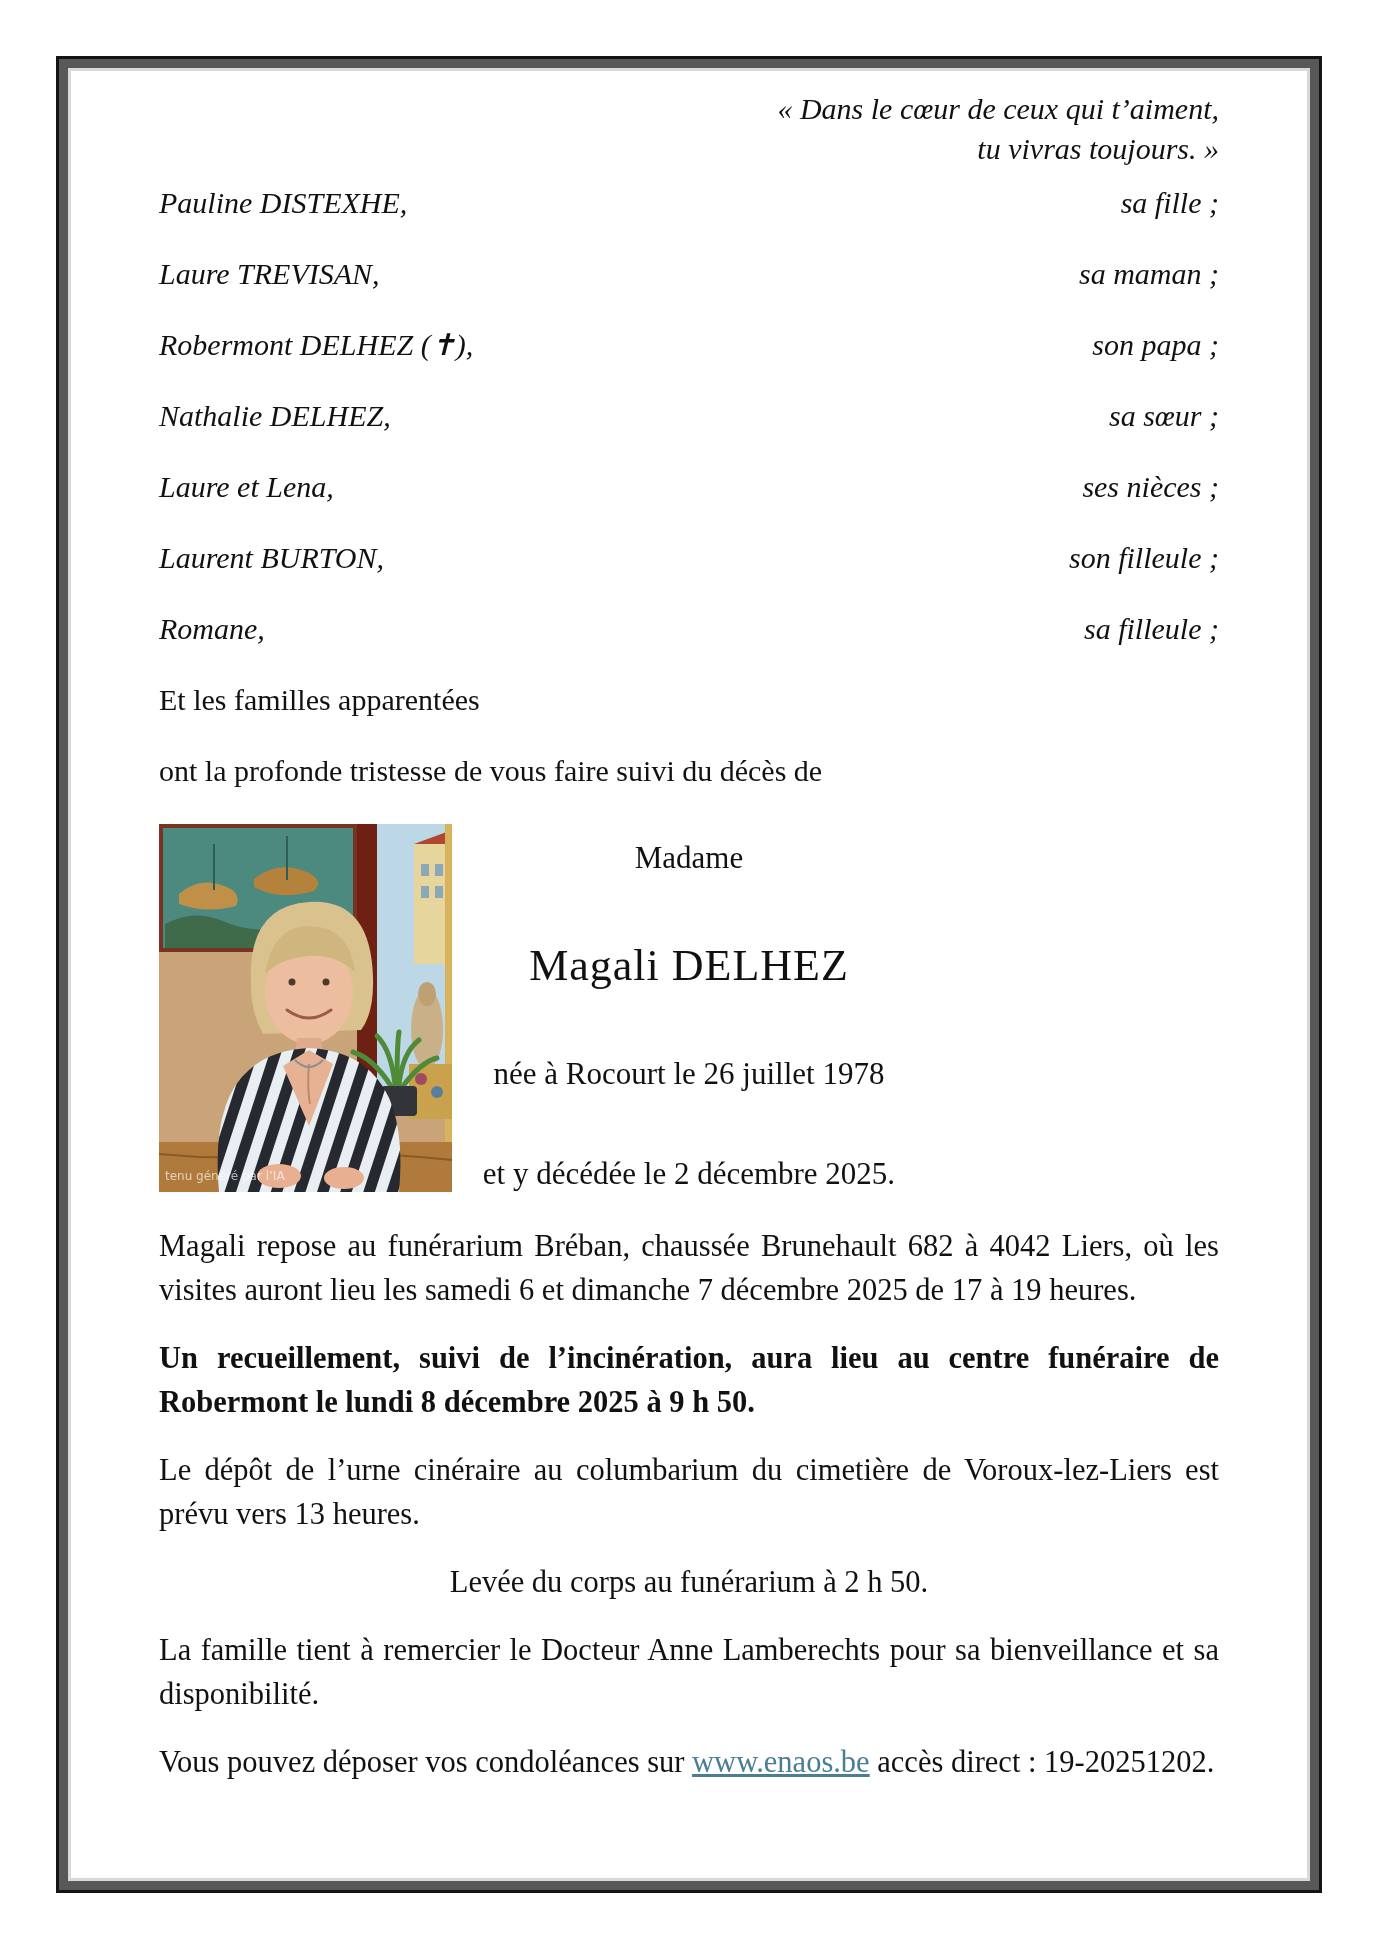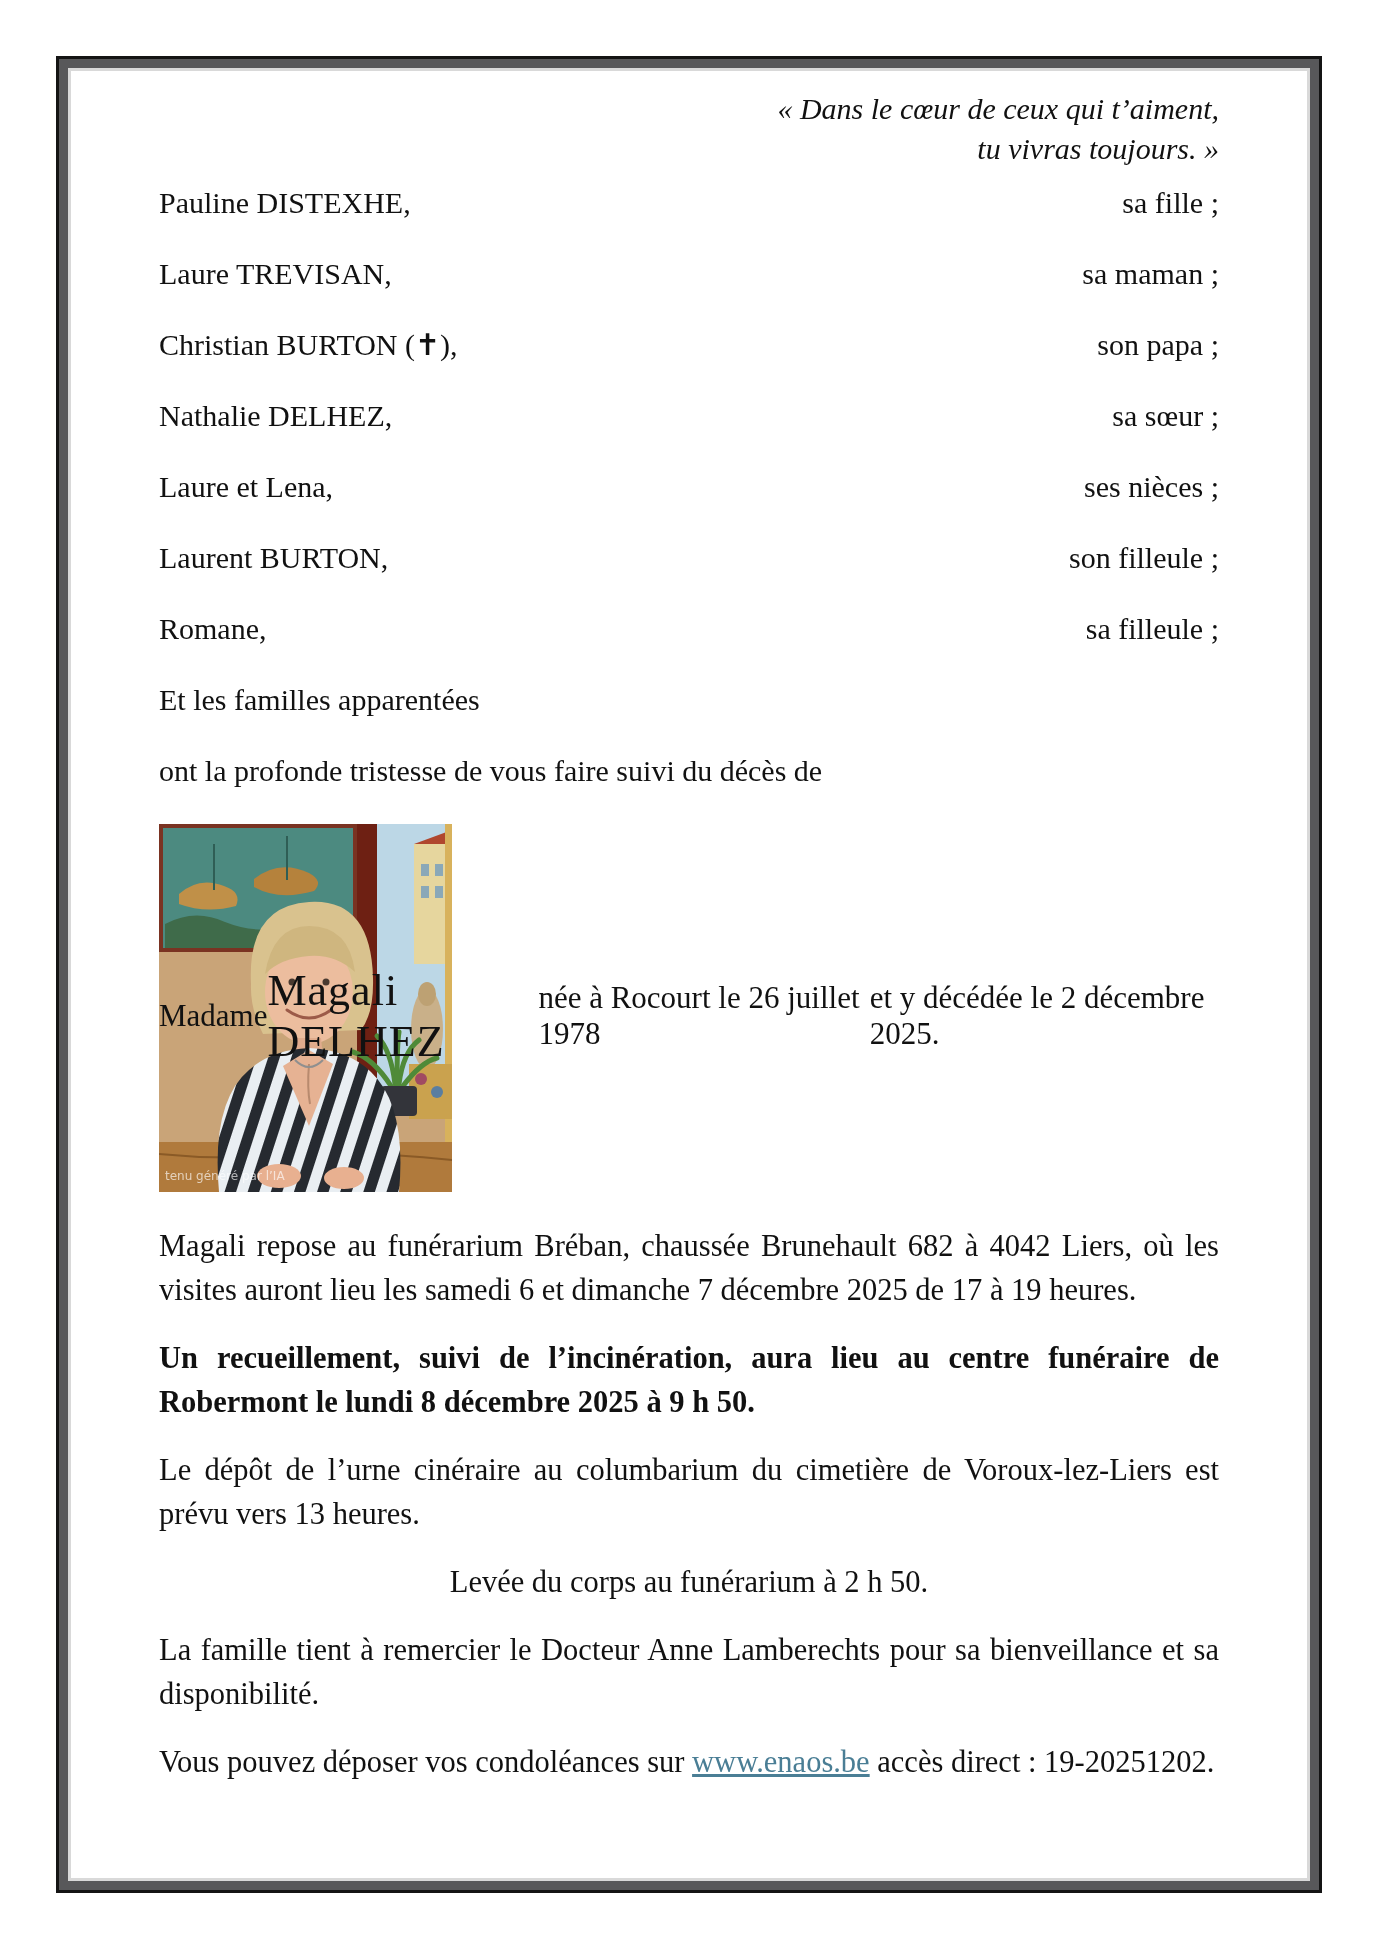--- a/index.html
+++ b/index.html
@@ -14,34 +14,34 @@
   .frame-mid   { height: 100%; border: 9px solid #58585a; }
   .page {
     height: 100%; border: 3px solid #d9d9d9; background: #ffffff;
     padding: 0 88px; overflow: hidden;
   }
   .quote {
     padding-top: 18px;
     text-align: right; font-style: italic;
     font-size: 30px; line-height: 40px;
   }
-  .family-list { margin-top: 16px; }
+  .family-list { margin-top: 16px; font-style: italic; }
   .family-row {
     display: flex; justify-content: space-between; align-items: baseline;
     font-size: 30px; line-height: 35px; margin-bottom: 36px;
   }
   .solo-line { font-size: 30px; line-height: 35px; margin-bottom: 36px; }
   .hero { position: relative; height: 368px; margin: 24px 0 32px; }
   .portrait {
     position: absolute; left: 0; top: 0;
     width: 293px; height: 368px; display: block;
   }
   .hero-text {
     position: absolute; inset: 0;
-    display: flex; flex-direction: row; align-items: center;
+    display: flex; flex-direction: column; align-items: center;
     justify-content: space-between; padding: 16px 0 0;
   }
   .madame { font-size: 31px; }
   .deceased-name { font-size: 44px; font-weight: normal; letter-spacing: 1px; }
   .life-line { font-size: 31px; }
   .page p {
     font-size: 30.5px; line-height: 44px;
     text-align: justify; margin-bottom: 24px;
   }
   .page p.bold { font-weight: bold; }
@@ -64,21 +64,21 @@
         <div class="family-list">
           <div class="family-row">
             <span>Pauline DISTEXHE,</span>
             <span>sa fille ;</span>
           </div>
           <div class="family-row">
             <span>Laure TREVISAN,</span>
             <span>sa maman ;</span>
           </div>
           <div class="family-row">
-            <span class="cross-line">Christian BURTON (✝),</span>
+            <span class="cross-line">Robermont DELHEZ (✝),</span>
             <span>son papa ;</span>
           </div>
           <div class="family-row">
             <span>Nathalie DELHEZ,</span>
             <span>sa sœur ;</span>
           </div>
           <div class="family-row">
             <span>Laure et Lena,</span>
             <span>ses nièces ;</span>
           </div>

